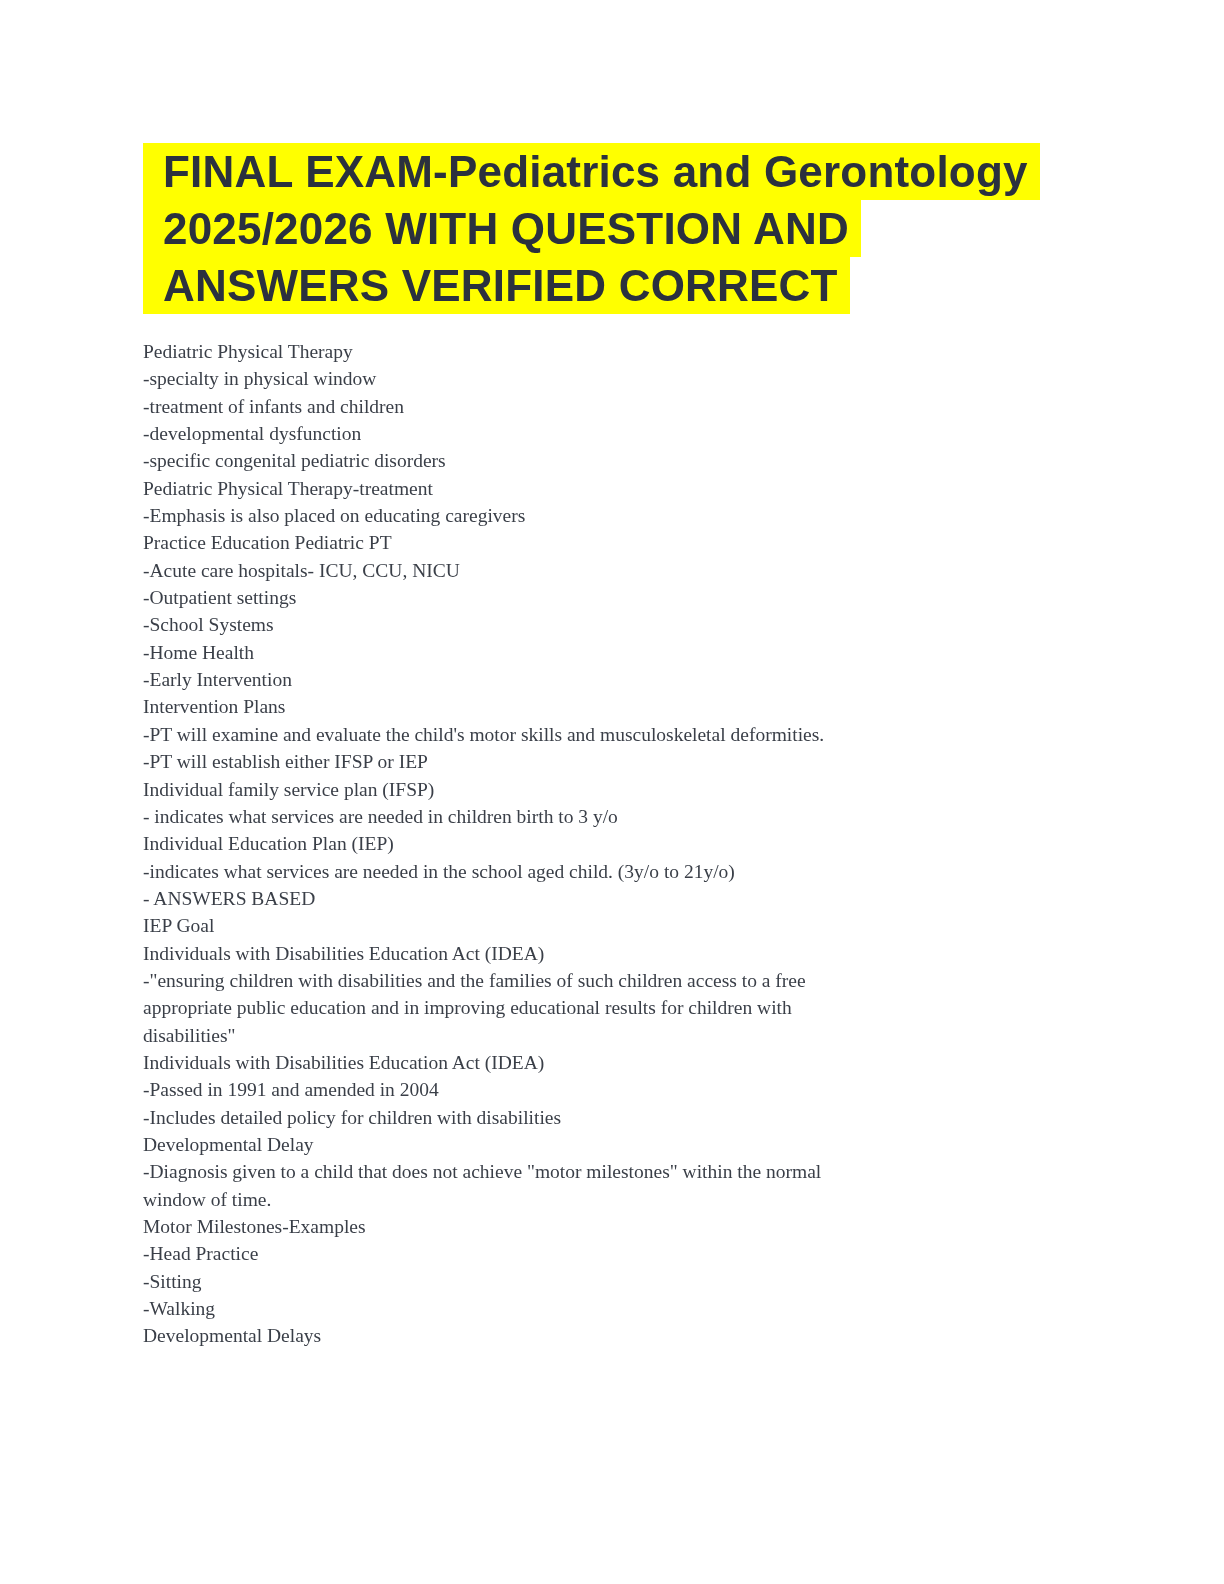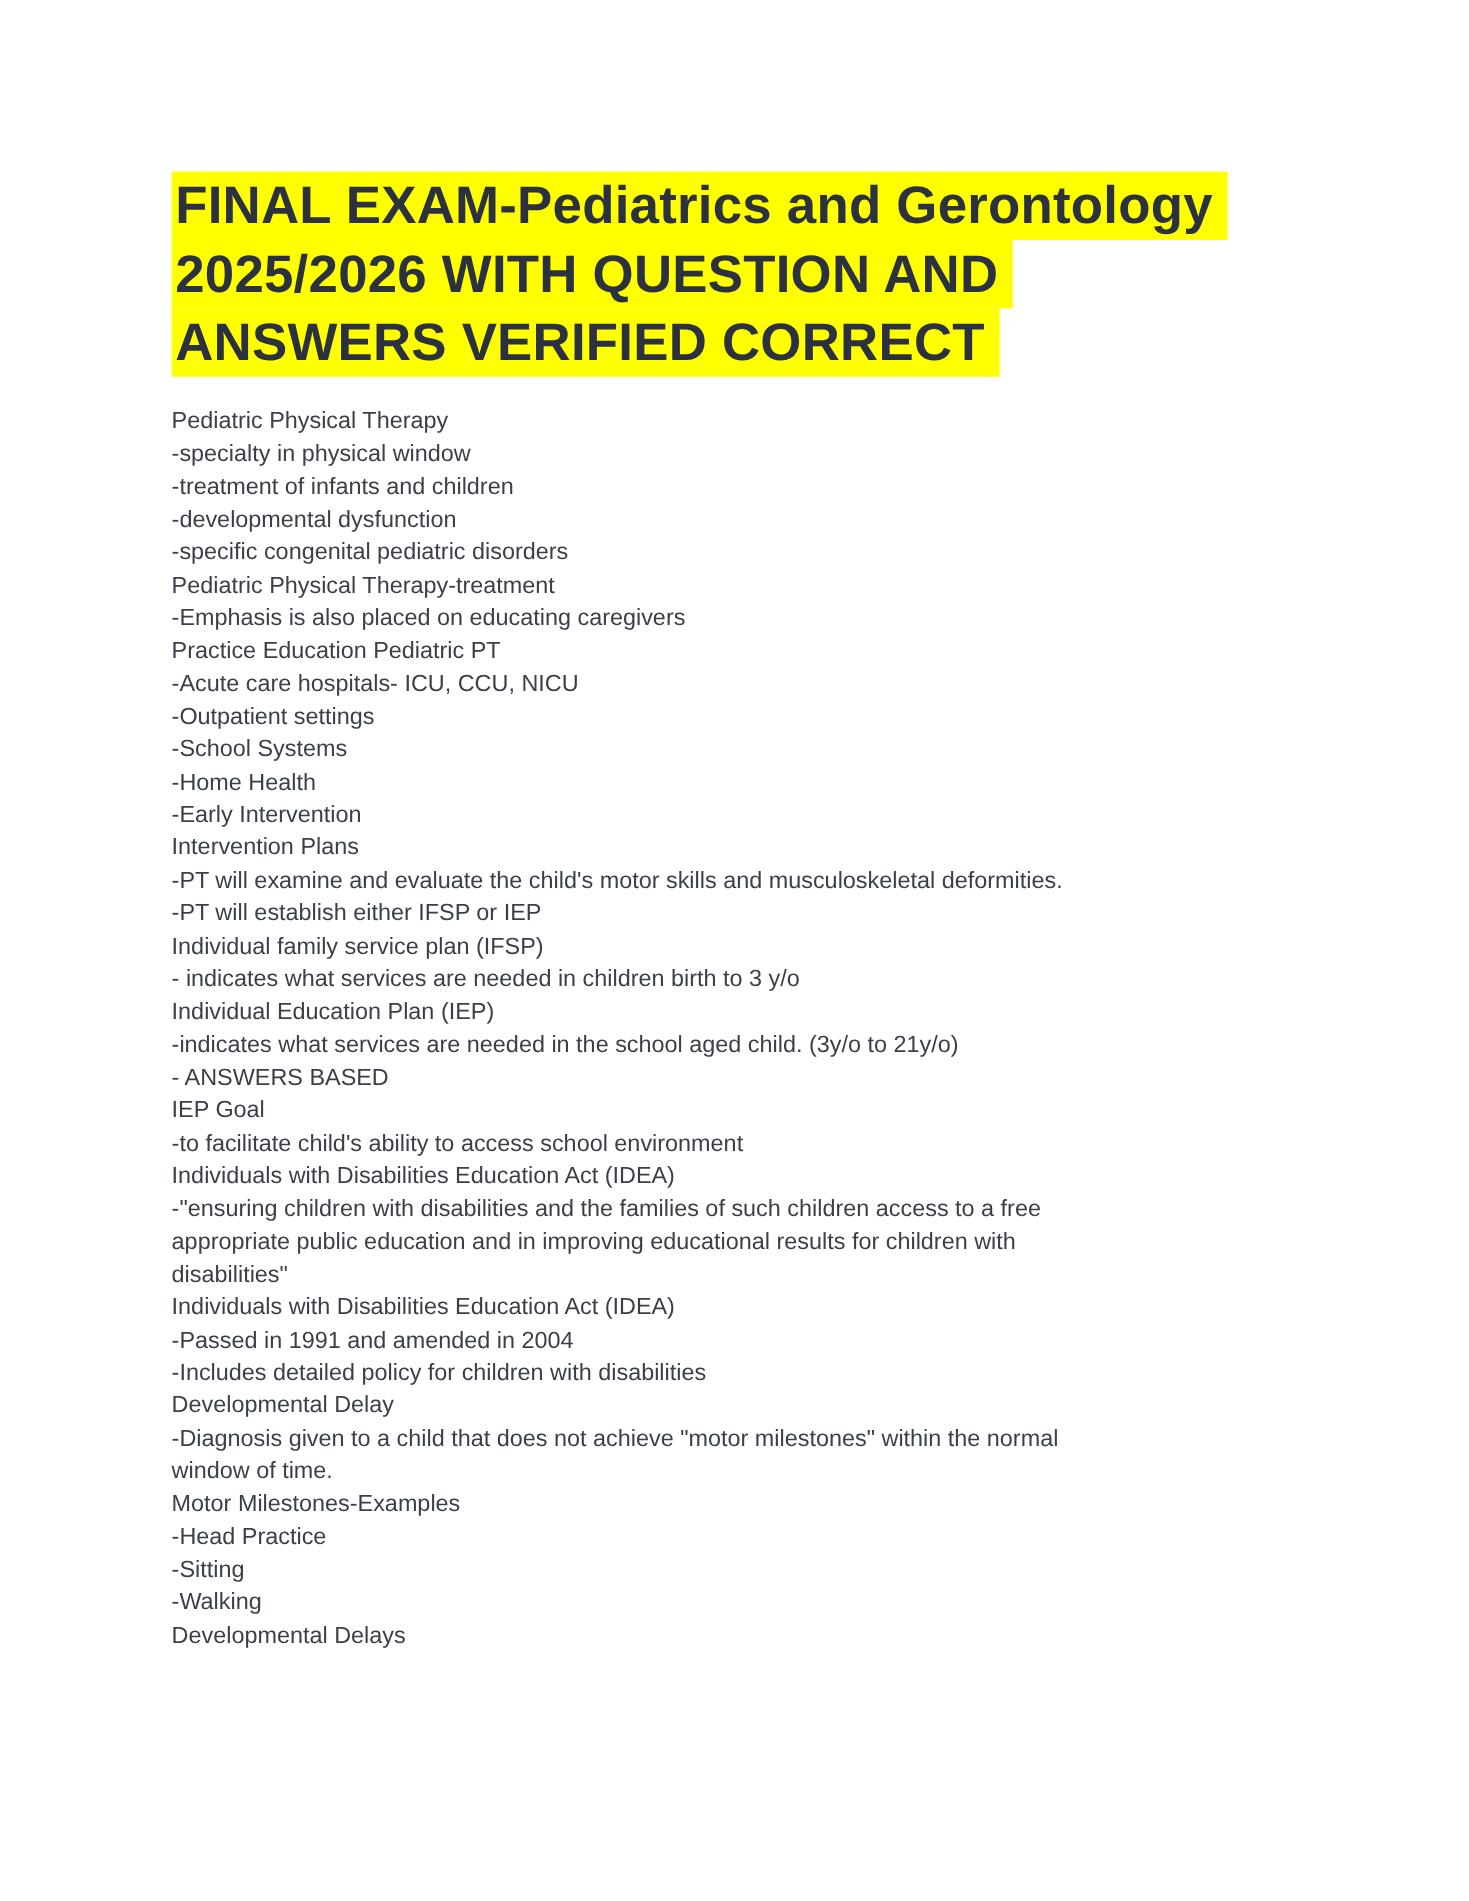--- a/index.html
+++ b/index.html
@@ -31,33 +31,34 @@
   }
   .title-line{
     line-height:57px;
     white-space:nowrap;
   }
   .title-line mark{
     display:inline-block;
     line-height:57px;
     background:var(--highlight);
     color:var(--title-text);
-    padding:0 12px 0 3px;
+    padding:0 12px 0 20px;
     text-align:right;
   }
   .doc-body{
     margin-top:24px;
     font-size:19.5px;
     line-height:27.35px;
     color:var(--body-text);
     width:945px;
   }
   .body-line{
     min-height:27.35px;
     white-space:nowrap;
+    font-family:Liberation Serif, serif;
   }
 </style>
 </head>
 <body>
 
 <div class="page">
 
   <h1 class="doc-title">
     <div class="title-line"><mark>FINAL EXAM-Pediatrics and Gerontology</mark></div>
     <div class="title-line"><mark>2025/2026 WITH QUESTION AND</mark></div>
@@ -104,21 +105,20 @@
 
 
       <div class="body-line">Individual Education Plan (IEP)</div>
 
       <div class="body-line">-indicates what services are needed in the school aged child. (3y/o to 21y/o)</div>
 
       <div class="body-line">- ANSWERS BASED</div>
 
       <div class="body-line">IEP Goal</div>
 
-      <div class="body-line">-to facilitate child's ability to access school environment</div>
 
       <div class="body-line">Individuals with Disabilities Education Act (IDEA)</div>
 
       <div class="body-line">-"ensuring children with disabilities and the families of such children access to a free</div>
 
       <div class="body-line">appropriate public education and in improving educational results for children with</div>
 
       <div class="body-line">disabilities"</div>
 
       <div class="body-line">Individuals with Disabilities Education Act (IDEA)</div>

